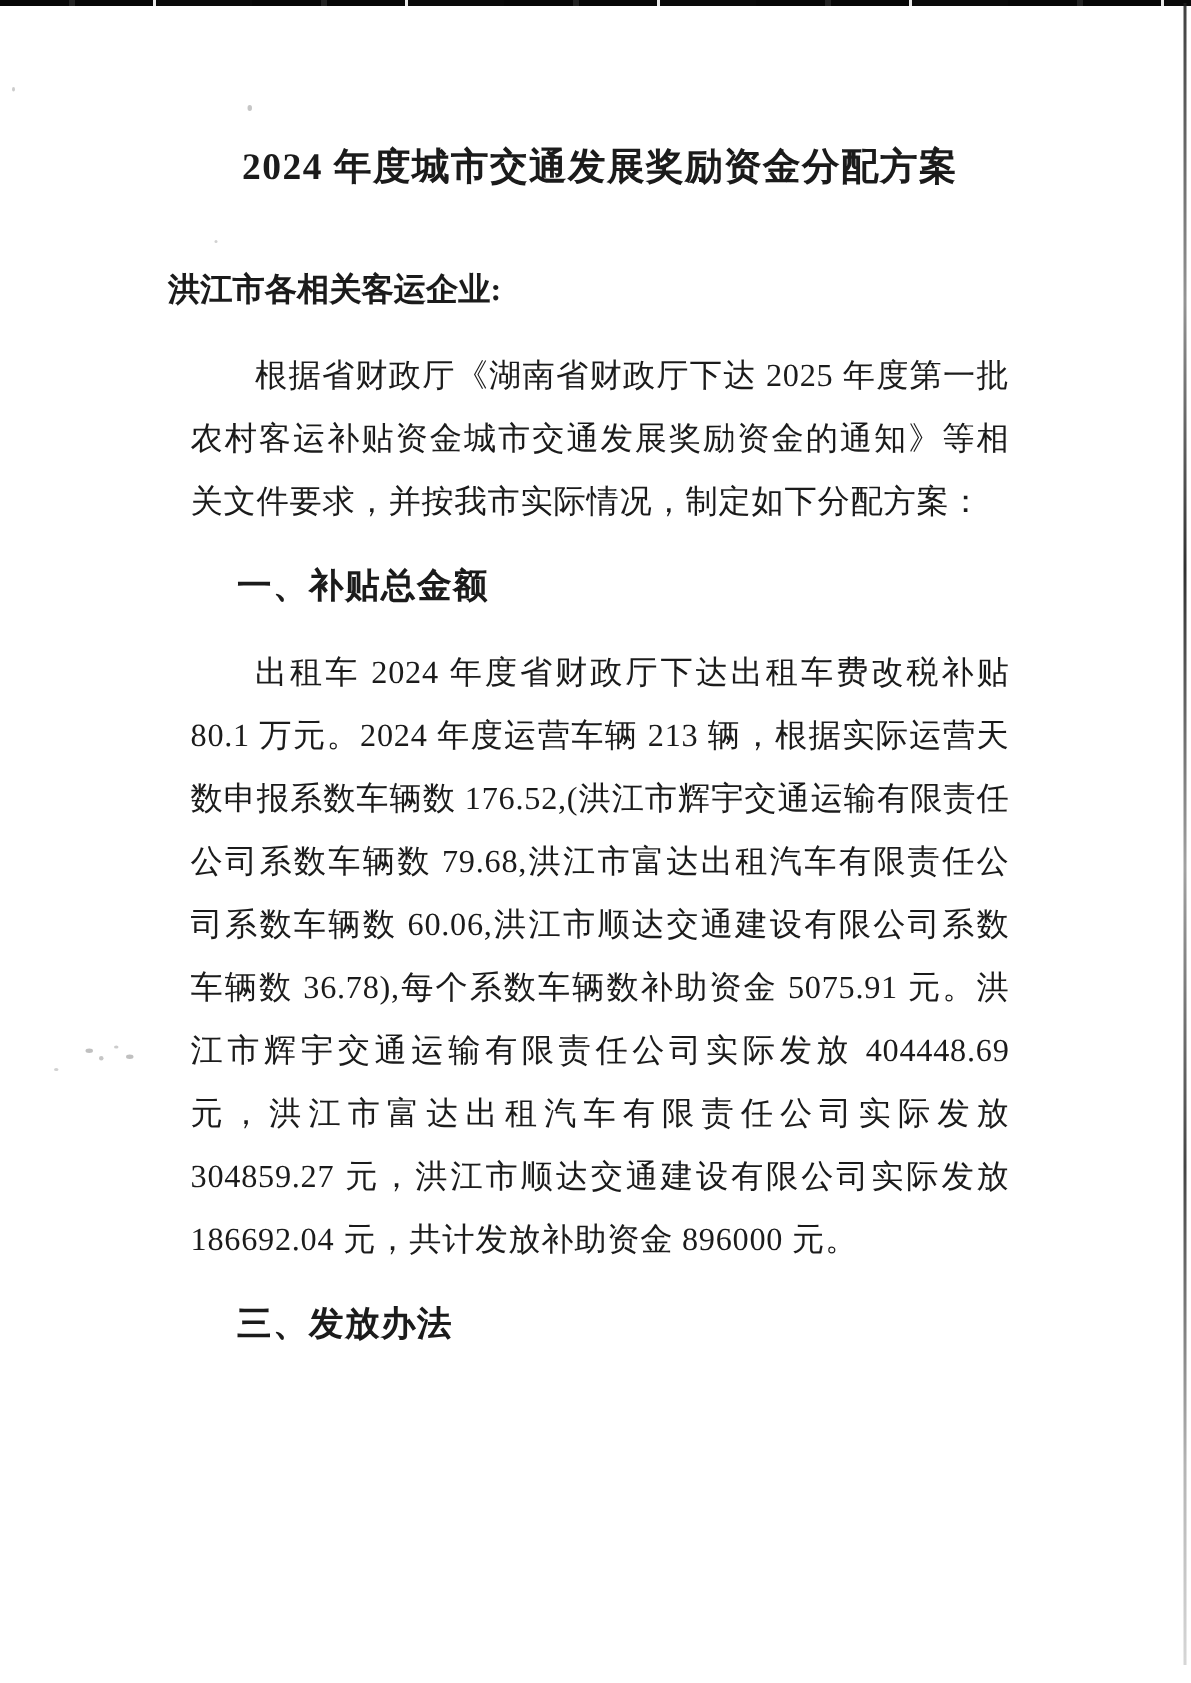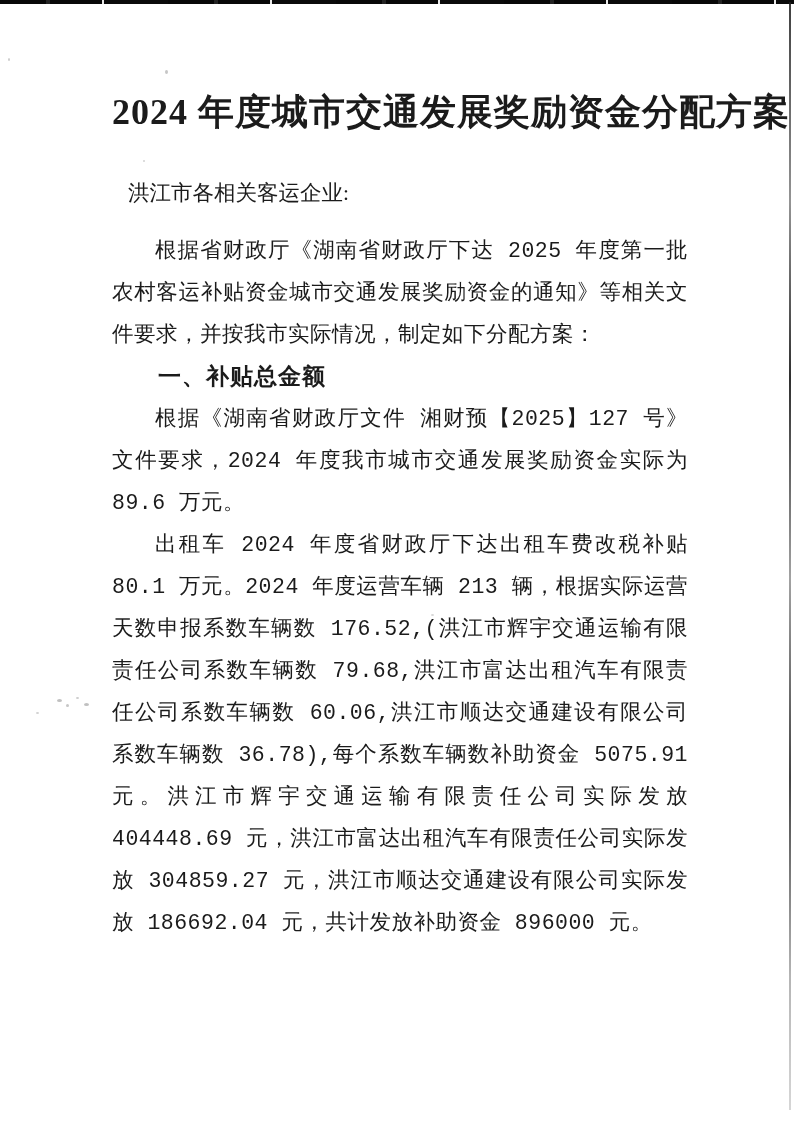--- a/index.html
+++ b/index.html
@@ -25,27 +25,27 @@
       rgba(30,30,30,.85) 0%, rgba(60,60,60,.55) 18%,
       rgba(25,25,25,.9) 34%, rgba(70,70,70,.5) 52%,
       rgba(35,35,35,.85) 70%, rgba(90,90,90,.45) 88%,
       rgba(120,120,120,.3) 100%);
   }
   .speck{position:absolute;background:#8d8d8d;border-radius:50%;}
   
   .content{position:absolute;left:112px;top:90px;width:576px;}
   .doc-title{
     margin:0 0 38px 0;
-    font-size:36px;line-height:44px;font-weight:bold;
+    font-size:25px;line-height:44px;font-weight:bold;
     text-align:center;letter-spacing:1px;white-space:nowrap;
   }
-  .salutation{margin:16px;font-size:21.5px;line-height:42px;font-weight:normal;}
+  .salutation{margin:0;font-size:21.5px;line-height:42px;font-weight:bold;}
   .para{
-    margin:0;font-size:21.5px;line-height:42px;
-    text-align:justify;text-indent:2em;letter-spacing:.5px;font-family:Liberation Mono, monospace;
+    margin:15px;font-size:21.5px;line-height:42px;
+    text-align:justify;text-indent:2em;letter-spacing:.5px;
   }
   .heading{
     margin:0;font-size:23px;line-height:42px;
     font-weight:bold;text-indent:2em;letter-spacing:1px;
   }
 </style>
 </head>
 <body>
 
 <div class="page">
@@ -64,19 +64,19 @@
   <div class="speck" style="left:431px;top:614px;width:3px;height:2px;opacity:.35;"></div>
 
   <div class="content">
     <h1 class="doc-title">2024 年度城市交通发展奖励资金分配方案</h1>
 
     <p class="salutation">洪江市各相关客运企业:</p>
 
     <p class="para">根据省财政厅《湖南省财政厅下达 2025 年度第一批农村客运补贴资金城市交通发展奖励资金的通知》等相关文件要求，并按我市实际情况，制定如下分配方案：</p>
 
     <p class="heading">一、补贴总金额</p>
-    <p class="para">根据《湖南省财政厅文件 湘财预【2025】127 号》文件要求，2024 年度我市城市交通发展奖励资金实际为 89.6 万元。</p>
 
     <p class="para">出租车 2024 年度省财政厅下达出租车费改税补贴 80.1 万元。2024 年度运营车辆 213 辆，根据实际运营天数申报系数车辆数 176.52,(洪江市辉宇交通运输有限责任公司系数车辆数 79.68,洪江市富达出租汽车有限责任公司系数车辆数 60.06,洪江市顺达交通建设有限公司系数车辆数 36.78),每个系数车辆数补助资金 5075.91 元。洪江市辉宇交通运输有限责任公司实际发放 404448.69 元，洪江市富达出租汽车有限责任公司实际发放 304859.27 元，洪江市顺达交通建设有限公司实际发放 186692.04 元，共计发放补助资金 896000 元。</p>
 
+    <p class="heading">三、发放办法</p>
   </div>
 
 </div>
 
 </body></html>

